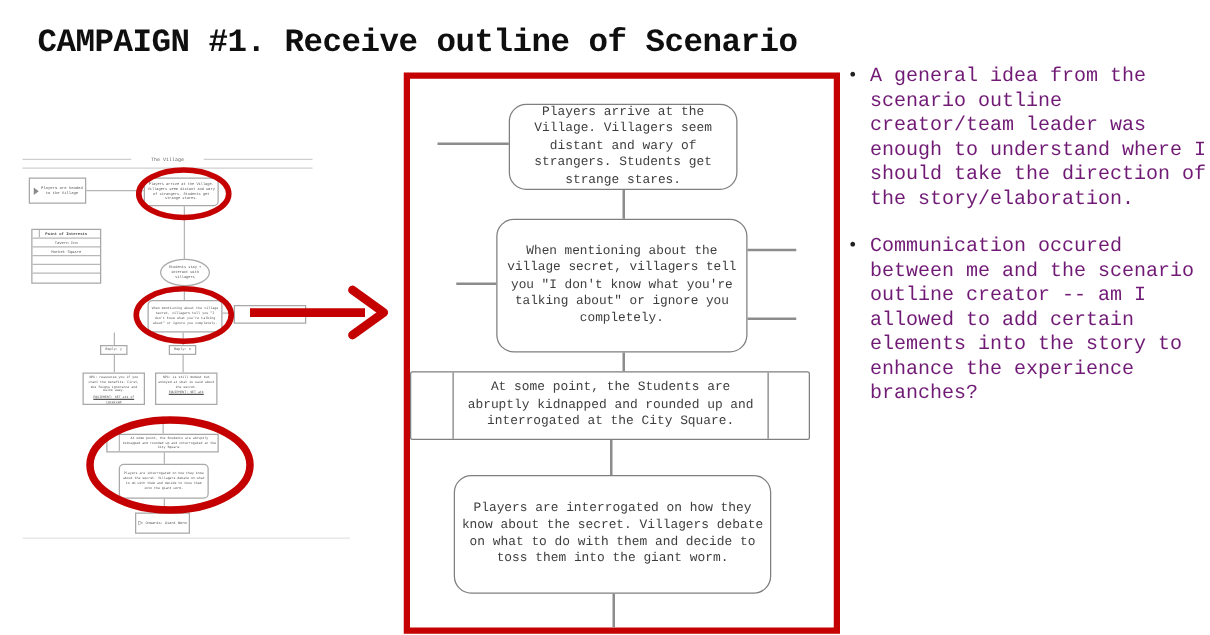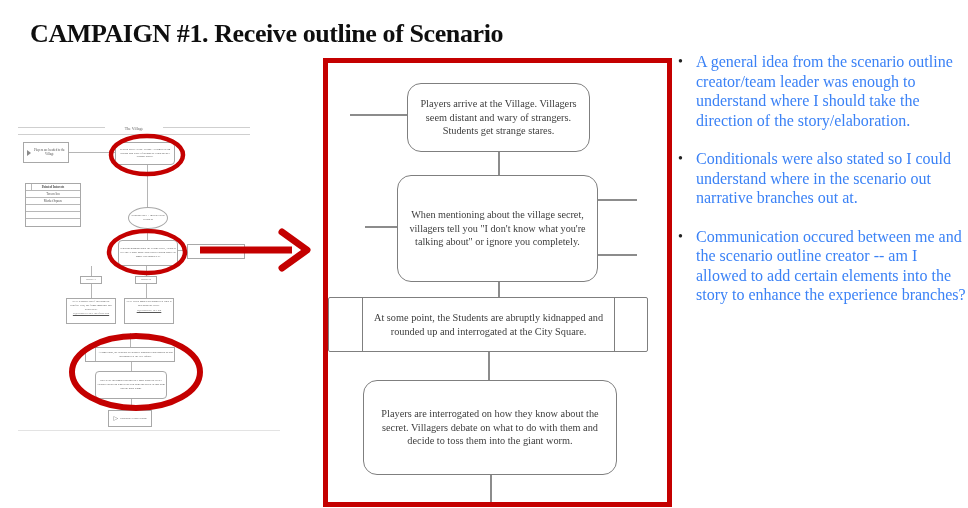--- a/index.html
+++ b/index.html
@@ -2,21 +2,21 @@
 <html><head>
 <meta charset="utf-8">
 <style>
   * { box-sizing: border-box; margin: 0; padding: 0; }
   html, body { background: #ffffff; }
   .slide {
     position: relative;
     width: 968px; height: 508px;
     background: #ffffff;
     overflow: hidden;
-    font-family: Liberation Serif, serif;
+    font-family: Liberation Mono, monospace;
     color: #202020;
   }
   
   .title {
     position: absolute; left: 30px; top: 19px;
     font-size: 26px; font-weight: bold; letter-spacing: -0.4px;
     color: #0f0f0f; white-space: nowrap;
   }
   
   .mini { position: absolute; left: 0; top: 0; width: 320px; height: 460px; }
@@ -63,21 +63,21 @@
   .zband .btext {
     position: absolute; left: 36px; right: 35px; top: 0; bottom: 0;
     display: flex; align-items: center; justify-content: center; text-align: center;
     font-size: 10.3px; line-height: 13.4px; color: #3d3d3d;
   }
   .conn { position: absolute; background: #8c8c8c; }
   
   .notes { position: absolute; left: 676px; top: 52px; width: 290px; list-style: none; }
   .notes li {
     position: relative; padding-left: 20px; margin-bottom: 19px;
-    font-size: 16px; line-height: 19.5px; color: #3b82f6;
+    font-size: 16px; line-height: 19.5px; color: #701a75;
   }
   .notes li::before { content: "\2022"; position: absolute; left: 2px; top: 0; font-size: 14px; line-height: 19.5px; color: #212121; }
 </style>
 </head>
 <body>
 
 <div class="slide">
 
   <h1 class="title">CAMPAIGN #1. Receive outline of Scenario</h1>
 
@@ -176,20 +176,17 @@
 
     <div class="znode" style="left:35px; top:317px; width:254px; height:95px;">Players are interrogated on how they know about the secret. Villagers debate on what to do with them and decide to toss them into the giant worm.</div>
     <div class="conn" style="left:162px; top:412px; width:2px; height:27px;"></div>
   </div>
 
   <ul class="notes">
     <li>
       <span>A general idea from the scenario outline creator/team leader was enough to understand where I should take the direction of the story/elaboration.</span>
     </li>
     <li>
-      <span>Conditionals were also stated so I could understand where in the scenario out narrative branches out at.</span>
-    </li>
-    <li>
       <span>Communication occured between me and the scenario outline creator -- am I allowed to add certain elements into the story to enhance the experience branches?</span><br>
     </li>
   </ul>
 
 </div>
 
 </body></html>

